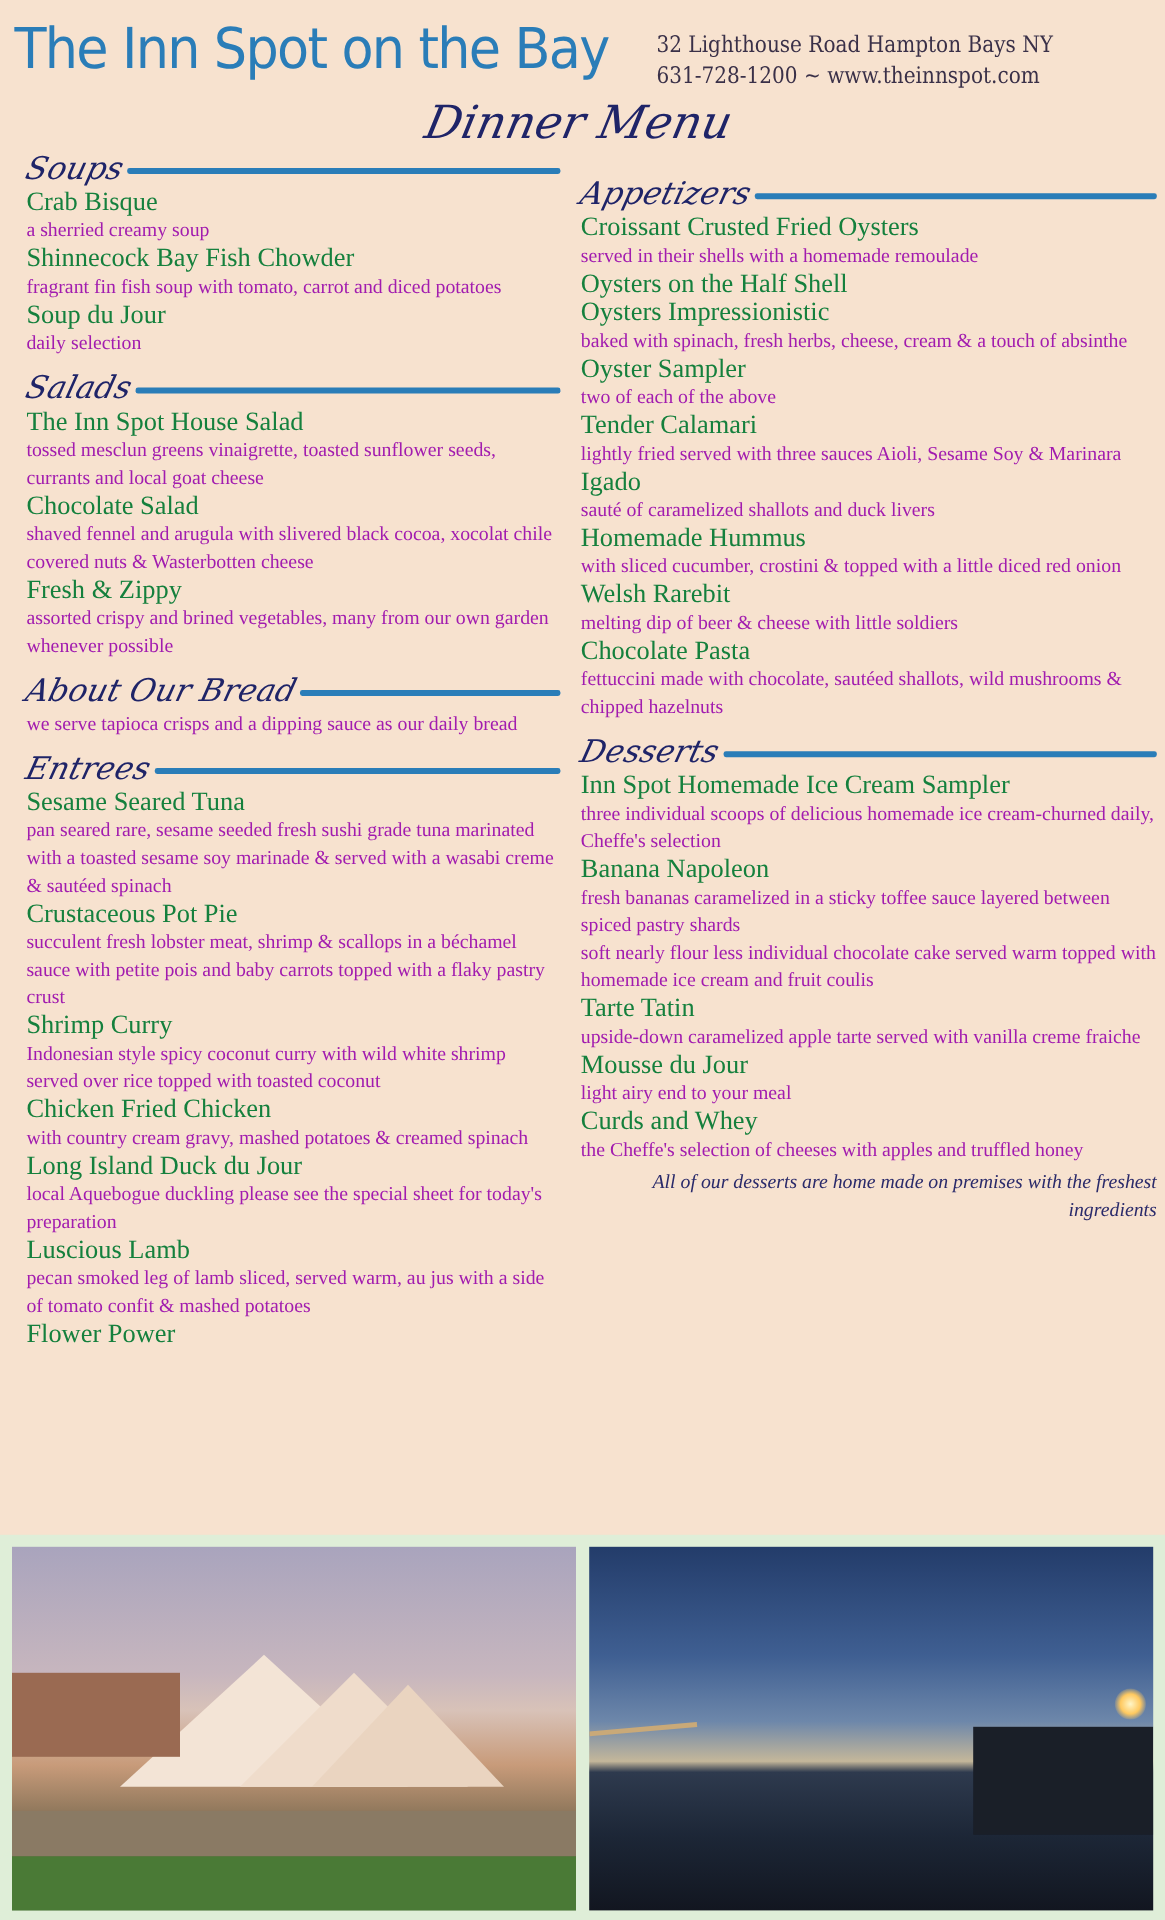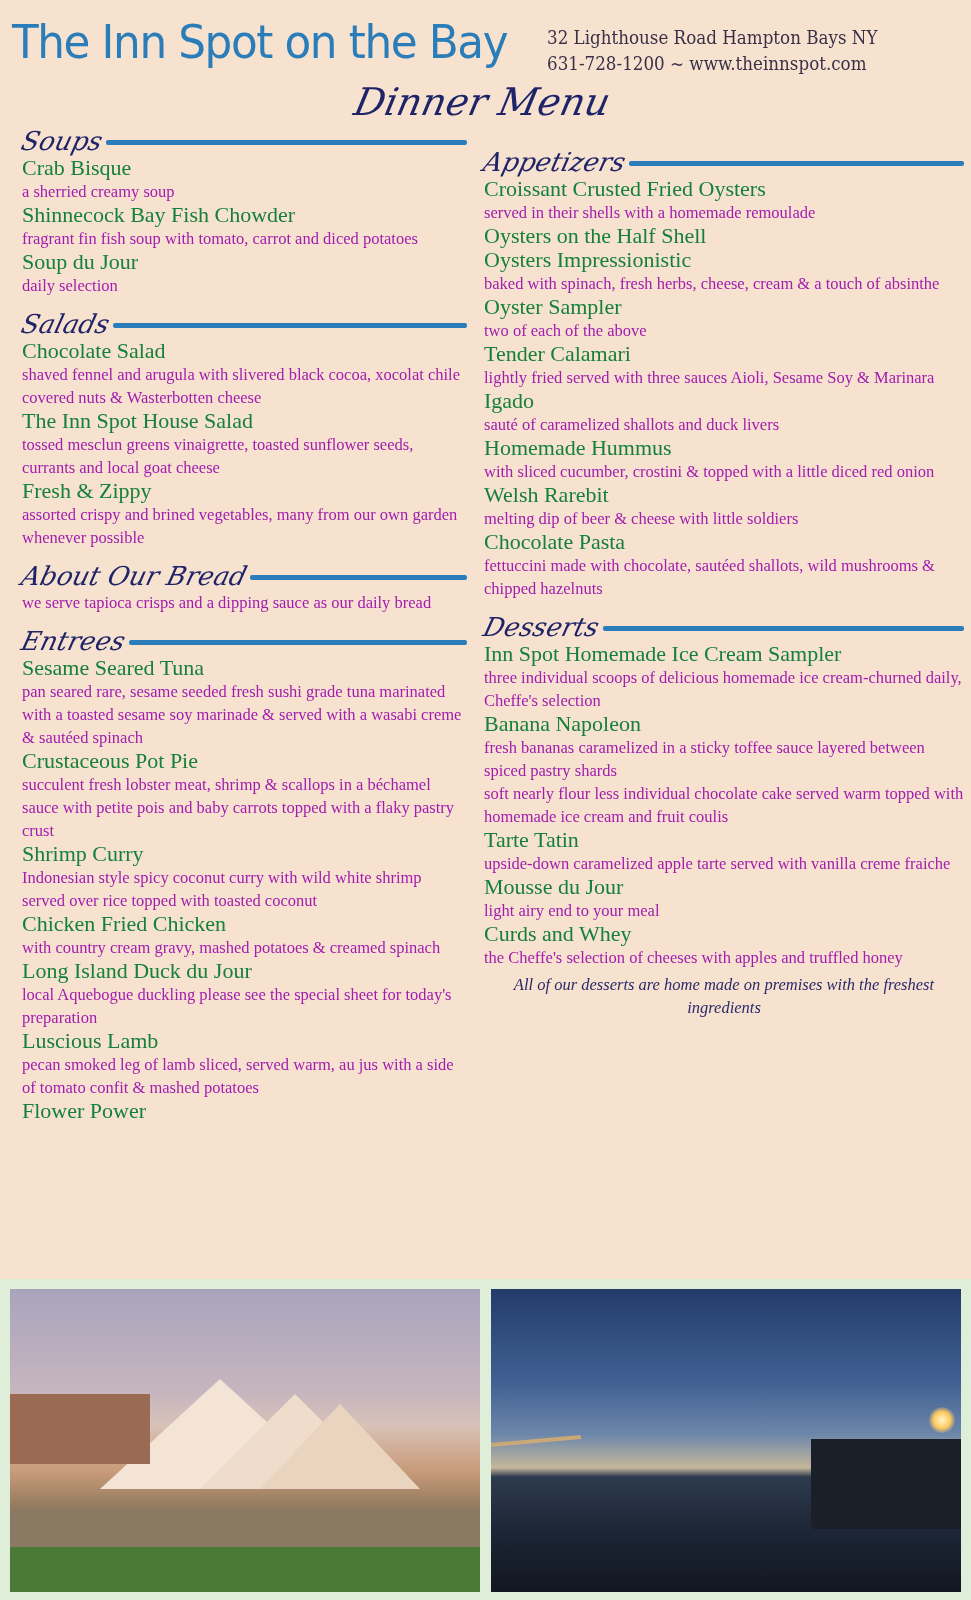--- a/index.html
+++ b/index.html
@@ -45,21 +45,21 @@
   }
   .item-name {
     font-size: 22px; color: #15803d; line-height: 24px; white-space: nowrap;
   }
   .item-desc {
     font-size: 16.5px; color: #a21caf; line-height: 23px;
   }
   .section { margin-bottom: 8px; }
   .dessert-note {
     font-style: italic; font-size: 16.5px; color: #2a2a6a;
-    text-align: center; line-height: 23px; margin-top: 4px;
+    text-align: right; line-height: 23px; margin-top: 4px;
   }
   .photo-band {
     position: absolute; left: 0; top: 1279px; width: 971px; height: 321px;
     background: #dfeed8;
   }
   .photo { position: absolute; top: 10px; height: 303px; overflow: hidden; }
   .photo-tent { left: 10px; width: 470px;
     background: linear-gradient(180deg, #a9a4bd 0%, #c7b6be 35%, #d8c2b8 45%, #c89b7a 60%, #7a6a50 78%, #4d6a36 92%, #3f6a2f 100%);
   }
   .photo-bay { left: 491px; width: 470px;
@@ -104,26 +104,26 @@
       <div class="item-desc">daily selection</div>
     </div>
   </div>
 
   <div class="section">
     <div class="section-head">
       <span class="label">Salads</span>
       <span class="rule"></span>
     </div>
     <div>
+      <div class="item-name">The Inn Spot House Salad</div>
+      <div class="item-desc">tossed  mesclun greens vinaigrette, toasted sunflower seeds, currants and local goat cheese</div>
+    </div>
+    <div>
       <div class="item-name">Chocolate Salad</div>
       <div class="item-desc">shaved fennel and arugula with slivered black cocoa, xocolat chile covered nuts &amp; Wasterbotten cheese</div>
-    </div>
-    <div>
-      <div class="item-name">The Inn Spot House Salad</div>
-      <div class="item-desc">tossed  mesclun greens vinaigrette, toasted sunflower seeds, currants and local goat cheese</div>
     </div>
     <div>
       <div class="item-name">Fresh &amp; Zippy</div>
       <div class="item-desc">assorted crispy and brined vegetables, many from our own garden whenever possible</div>
     </div>
   </div>
 
   <div class="section">
     <div class="section-head">
       <span class="label">About Our Bread</span>

